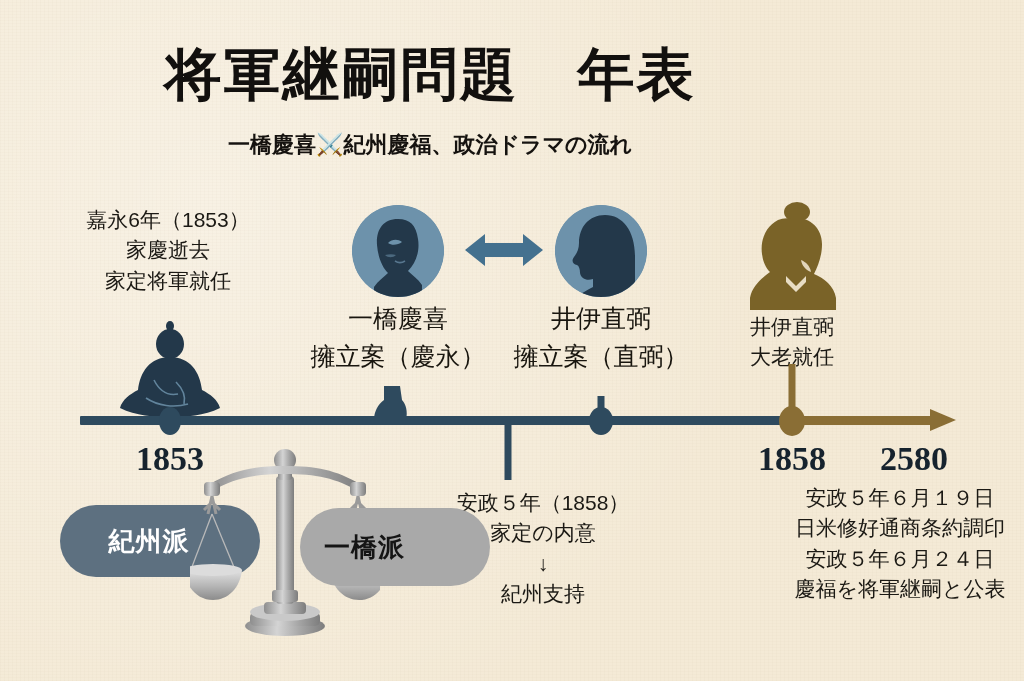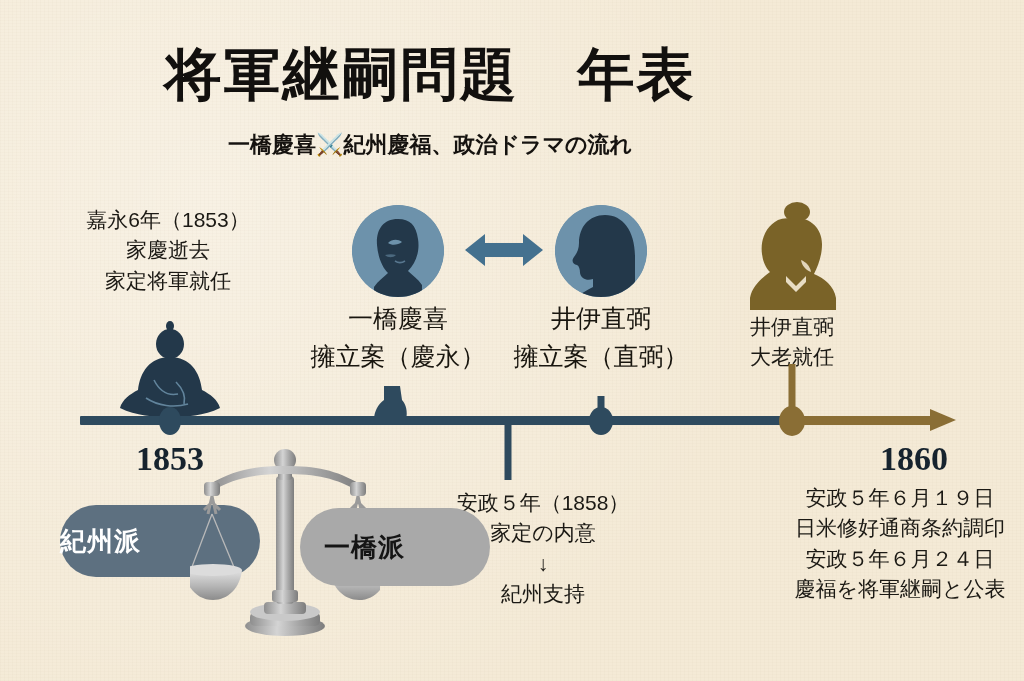--- a/index.html
+++ b/index.html
@@ -172,21 +172,21 @@
     font-size: 26px;
     font-weight: 700;
     letter-spacing: 1px;
     white-space: nowrap;
   }
   #faction-kishu {
     left: 60px;  top: 505px;
     width: 200px; height: 72px;
     background: #5d7080;
     color: #ffffff;
-    justify-content: flex-start;
+    justify-content: center;
     padding-right: 22px;
     box-sizing: border-box;
   }
   #faction-hitotsubashi {
     left: 300px; top: 508px;
     width: 190px; height: 78px;
     background: #a9a9a9;
     color: #151515;
     justify-content: flex-start;
     padding-left: 24px;
@@ -298,21 +298,22 @@
 
   <div class="tick dark" style="left:601px; top:396px; height:24px;"></div>
   <div class="tick dark" style="left:508px; top:420px; height:60px;"></div>
   <div class="tick gold" style="left:792px; top:364px; height:56px;"></div>
 
   <div class="node dark" style="left:170px; top:421px; width:22px; height:28px;"></div>
   <div class="node dark" style="left:601px; top:421px; width:24px; height:28px;"></div>
   <div class="node gold" style="left:792px; top:421px; width:26px; height:30px;"></div>
 
   <div class="year-label" style="left:170px; top:440px;">1853</div>
-  <div class="year-label" style="left:914px; top:440px;">1860</div>
+  <div class="year-label" style="left:792px; top:440px;">1858</div>
+  <div class="year-label" style="left:914px; top:440px;">2580</div>
 
   <div class="cap center" style="left:543px; top:488px; width:260px;">安政５年（1858）
 家定の内意
 ↓
 紀州支持</div>
 
   <div class="cap left" style="left:706px; top:483px; width:300px;">安政５年６月１９日
 日米修好通商条約調印
 安政５年６月２４日
 慶福を将軍継嗣と公表</div>

